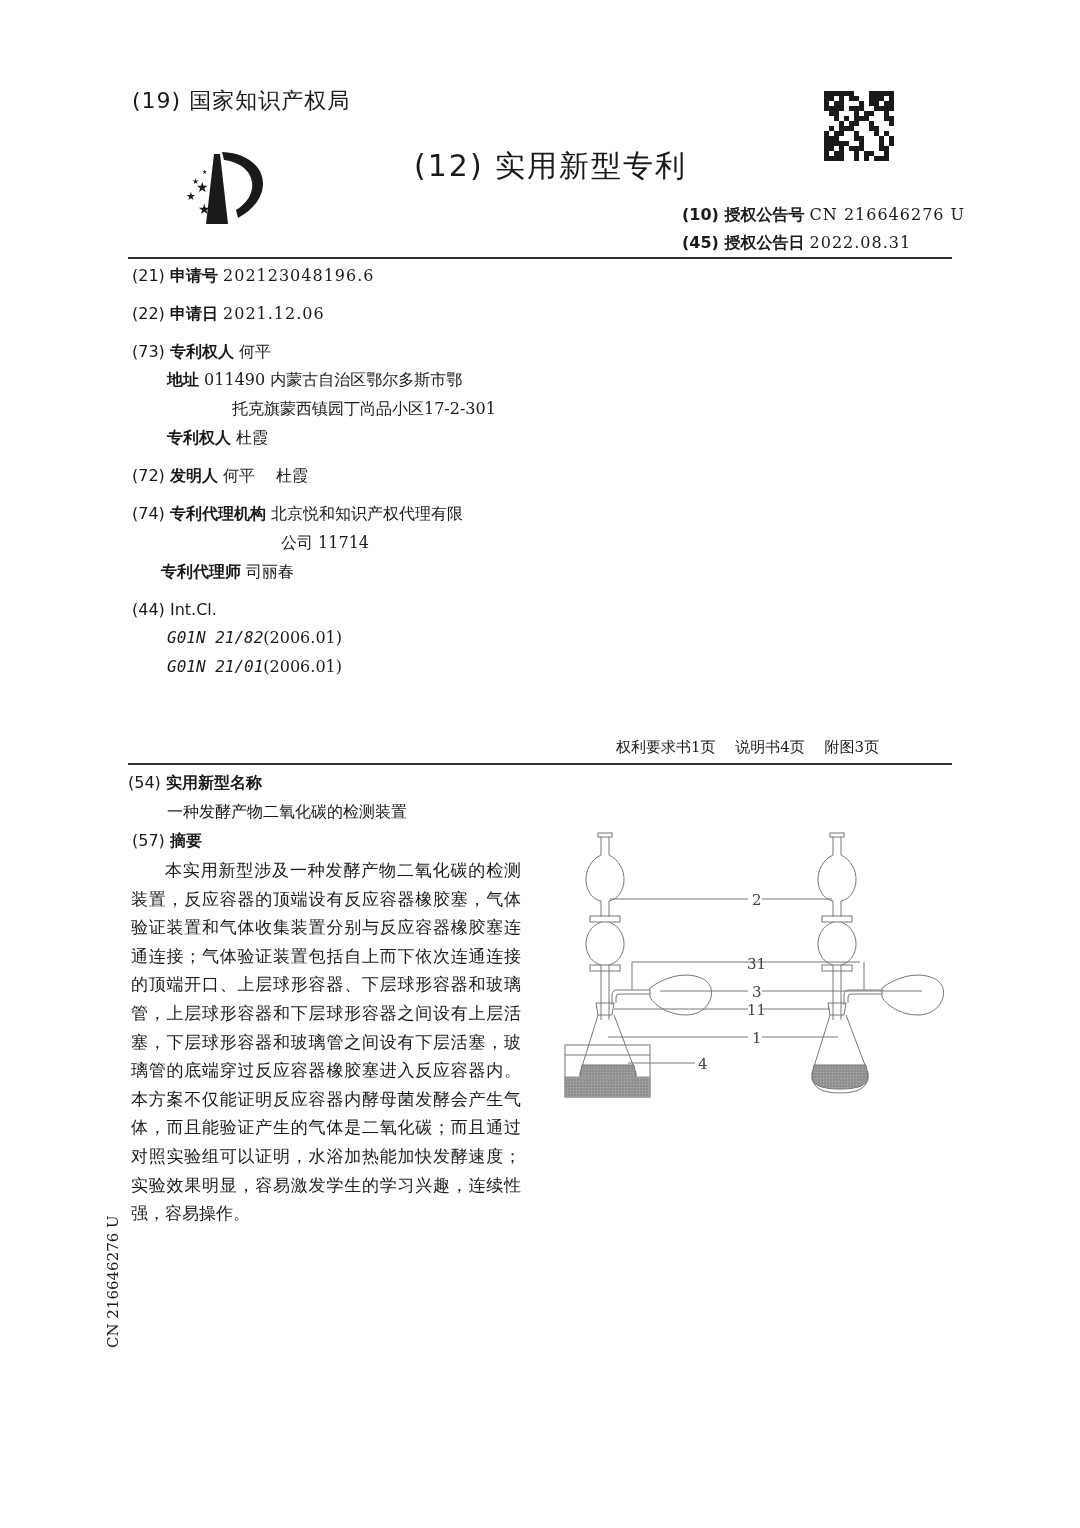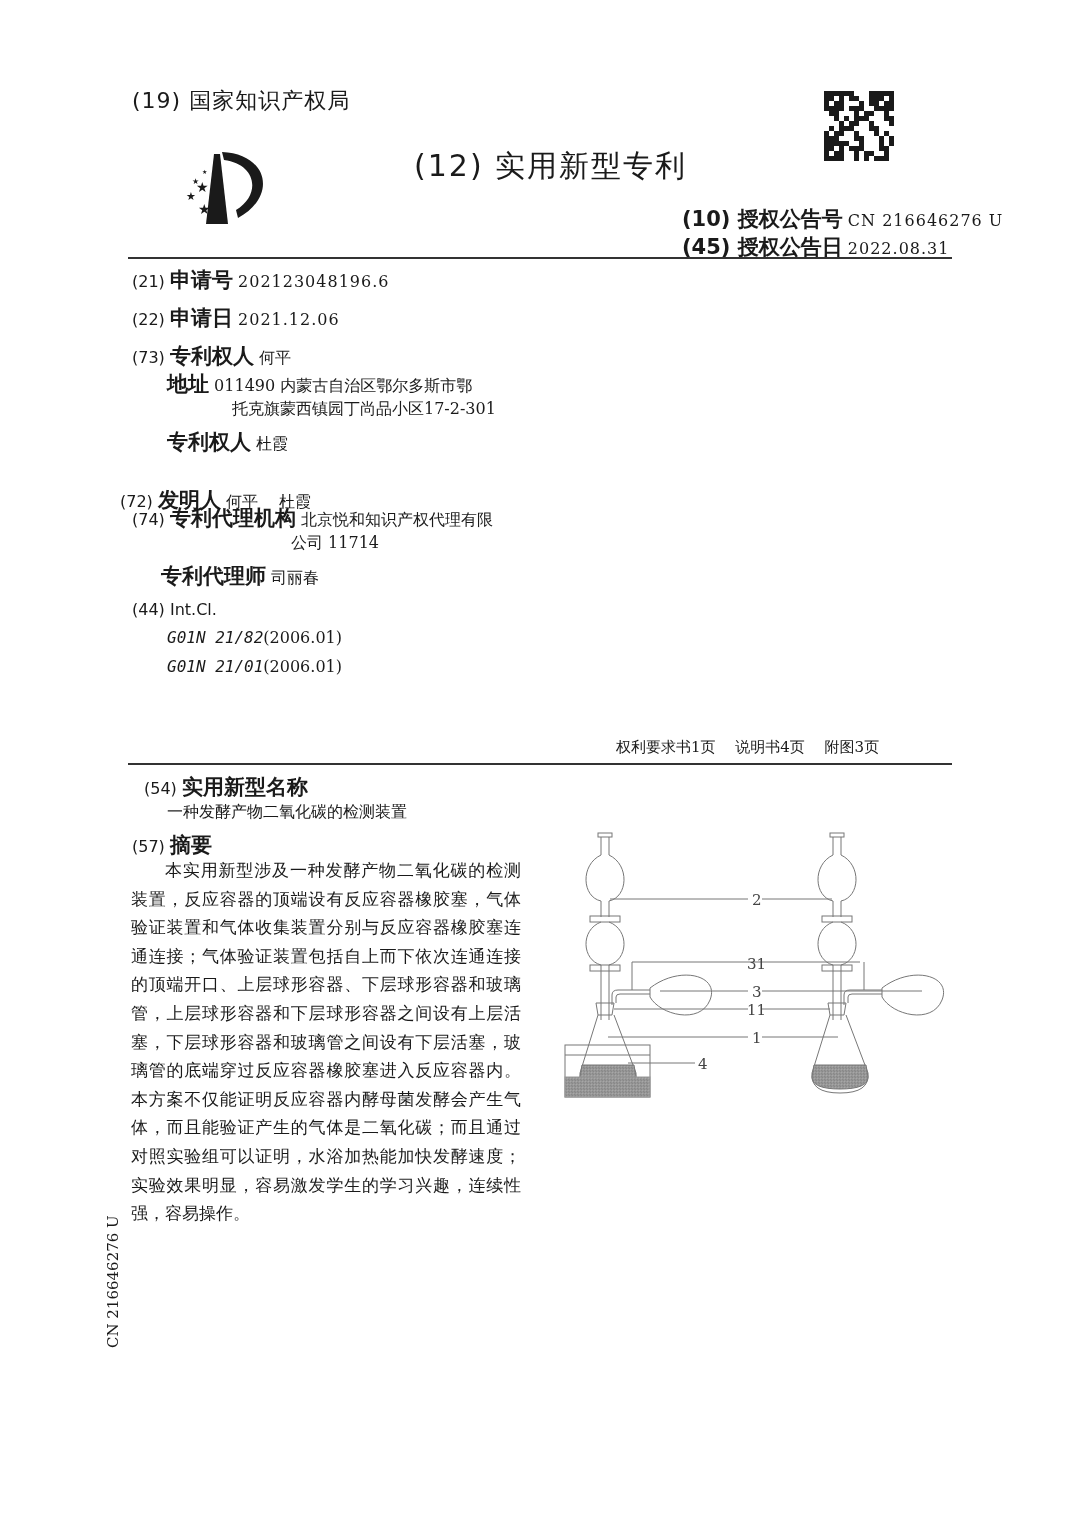--- a/index.html
+++ b/index.html
@@ -1,21 +1,21 @@
 <!DOCTYPE html>
 <html><head>
   <meta charset="utf-8">
   <style>
     html, body { margin:0; padding:0; background:#ffffff; }
     body { width:1080px; height:1528px; position:relative; overflow:hidden; color:#1a1a1a;
            font-family: "DejaVu Sans", "Liberation Sans", sans-serif; }
     .abs { position:absolute; }
     .hdr { font-size:22px; letter-spacing:1px; }
     .title12 { font-size:30px; letter-spacing:2px; }
-    .lbl { font-weight:bold; font-size:21px; }
+    .lbl { font-weight:bold; font-size:16px; }
     .num { font-size:16px; }
     .val { font-family: "DejaVu Serif", "Liberation Serif", serif; font-size:16px; }
     .mono { font-family: "DejaVu Serif", "Liberation Serif", serif; font-size:16px; letter-spacing:1px; }
     .rule { position:absolute; left:128px; width:824px; height:2px; background:#333; }
     .body-text { font-family: "DejaVu Serif", "Liberation Serif", serif; font-size:17px; line-height:28.6px; text-align:justify; }
     .ipc { font-style:italic; font-family: "DejaVu Sans Mono", "Liberation Mono", monospace; font-size:16px; }
     .vert { transform: rotate(-90deg); transform-origin: left top; white-space:nowrap;
             font-family: "DejaVu Serif", "Liberation Serif", serif; font-size:15px; }
     .qr { display:grid; grid-template-columns: repeat(14, 5px); grid-template-rows: repeat(14,5px); }
     .qr span { width:5px; height:5px; }
@@ -266,50 +266,50 @@
 </div>
 <div class="abs" style="left:167px;top:370px;">
   <span class="lbl">地址</span>
   <span class="val">011490 内蒙古自治区鄂尔多斯市鄂</span>
 </div>
 <div class="abs val" style="left:232px;top:399px;">托克旗蒙西镇园丁尚品小区17-2-301</div>
 <div class="abs" style="left:167px;top:428px;">
   <span class="lbl">专利权人</span>
   <span class="val">杜霞</span>
 </div>
-<div class="abs" style="left:120px;top:466px;margin-top:20px;">
+<div class="abs" style="left:132px;top:466px;">
   <span class="num">(72)</span>
   <span class="lbl">发明人</span>
   <span class="val">何平　 杜霞</span>
 </div>
 <div class="abs" style="left:132px;top:504px;">
   <span class="num">(74)</span>
   <span class="lbl">专利代理机构</span>
   <span class="val">北京悦和知识产权代理有限</span>
 </div>
-<div class="abs val" style="left:291px;top:533px;text-align:center;">公司 11714</div>
+<div class="abs val" style="left:281px;top:533px;text-align:center;">公司 11714</div>
 <div class="abs" style="left:161px;top:562px;">
   <span class="lbl">专利代理师</span>
   <span class="val">司丽春</span>
 </div>
 <div class="abs" style="left:132px;top:600px;">
   <span class="num">(44)</span>
   <span class="num">Int.Cl.</span>
 </div>
 <div class="abs" style="left:167px;top:628px;">
   <span class="ipc">G01N 21/82</span><span class="val">(2006.01)</span>
 </div>
 <div class="abs" style="left:167px;top:657px;">
   <span class="ipc">G01N 21/01</span><span class="val">(2006.01)</span>
 </div>
 
 <div class="abs val" style="left:616px;top:738px;font-size:15px;">权利要求书1页　 说明书4页　 附图3页</div>
 <div class="rule" style="top:763px;"></div>
 
-<div class="abs" style="left:144px;top:773px;">
+<div class="abs" style="left:128px;top:773px;">
   <span class="num">(54)</span>
   <span class="lbl">实用新型名称</span>
 </div>
 <div class="abs val" style="left:167px;top:802px;">一种发酵产物二氧化碳的检测装置</div>
 
 <div class="abs" style="left:132px;top:831px;">
   <span class="num">(57)</span>
   <span class="lbl">摘要</span>
 </div>
 <div class="abs body-text" style="left:131px;top:856px;width:390px;text-indent:34px;">本实用新型涉及一种发酵产物二氧化碳的检测装置，反应容器的顶端设有反应容器橡胶塞，气体验证装置和气体收集装置分别与反应容器橡胶塞连通连接；气体验证装置包括自上而下依次连通连接的顶端开口、上层球形容器、下层球形容器和玻璃管，上层球形容器和下层球形容器之间设有上层活塞，下层球形容器和玻璃管之间设有下层活塞，玻璃管的底端穿过反应容器橡胶塞进入反应容器内。本方案不仅能证明反应容器内酵母菌发酵会产生气体，而且能验证产生的气体是二氧化碳；而且通过对照实验组可以证明，水浴加热能加快发酵速度；实验效果明显，容易激发学生的学习兴趣，连续性强，容易操作。</div>

